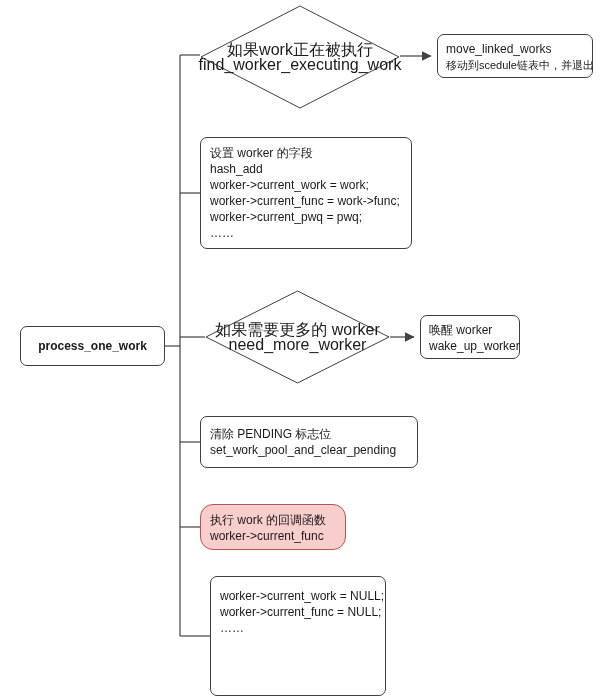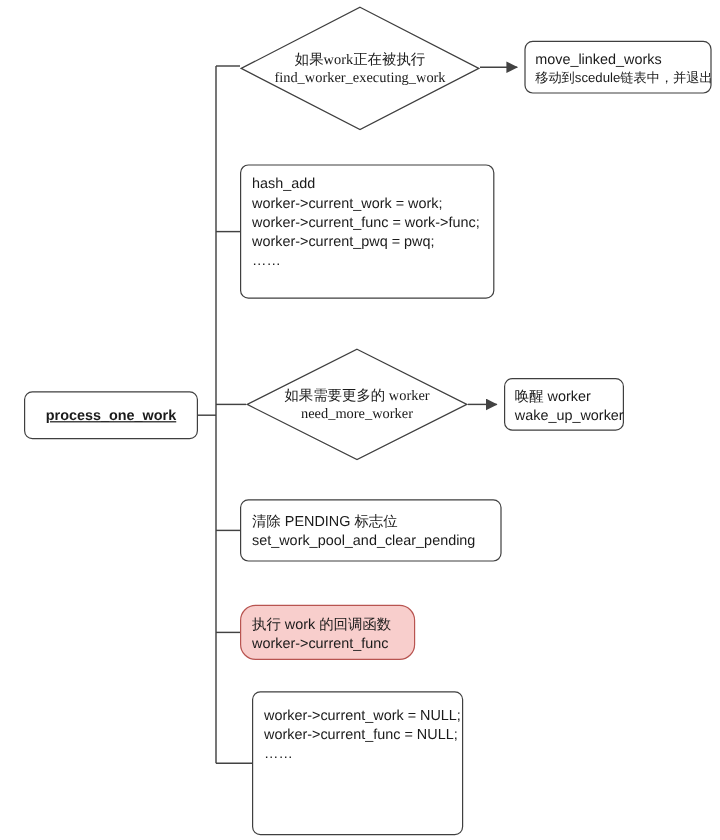--- a/index.html
+++ b/index.html
@@ -4,21 +4,21 @@
 <style>
   html,body{margin:0;padding:0;background:#ffffff;}
   .canvas{position:relative;width:600px;height:700px;background:#ffffff;
           font-family:"Liberation Sans","DejaVu Sans",sans-serif;color:#1a1a1a;overflow:hidden;}
   .wires{position:absolute;left:0;top:0;}
   .node{position:absolute;box-sizing:border-box;font-size:12px;line-height:16px;}
   .rect{background:#ffffff;border:1px solid #3f3f3f;border-radius:7px;padding:7px 9px;}
   .rect .line{white-space:nowrap;}
   .diamond{display:flex;flex-direction:column;align-items:center;justify-content:center;text-align:center;}
   .diamond svg{position:absolute;left:0;top:0;}
-  .diamond .line{position:relative;z-index:1;font-size:12px;line-height:15px;white-space:nowrap;font-family:Liberation Serif, serif;}
+  .diamond .line{position:relative;z-index:1;font-size:16px;line-height:15px;white-space:nowrap;}
   .root-box{display:flex;align-items:center;justify-content:center;font-weight:bold;padding:0;}
   .pink{background:#f8cecc;border-color:#b85450;border-radius:13px;}
   .cleanup{padding-top:11px;}
 </style>
 </head>
 <body>
 
 <div class="canvas">
 
   <svg class="wires" width="600" height="700">
@@ -50,41 +50,42 @@
     <div class="line">如果work正在被执行</div>
     <div class="line">find_worker_executing_work</div>
   </div>
 
   <div class="node rect" style="left:437px;top:34px;width:156px;height:44px;padding:6px 8px;">
     <div class="line">move_linked_works</div>
     <div class="line" style="font-size:11px;">移动到scedule链表中，并退出</div>
   </div>
 
   <div class="node rect" style="left:200px;top:137px;width:212px;height:112px;">
+    <div class="line">设置 worker 的字段</div>
     <div class="line">hash_add</div>
     <div class="line">worker-&gt;current_work = work;</div>
     <div class="line">worker-&gt;current_func = work-&gt;func;</div>
     <div class="line">worker-&gt;current_pwq = pwq;</div>
     <div class="line">……</div>
   </div>
 
   <div class="node diamond" style="left:205px;top:290px;width:185px;height:94px;">
     <svg width="185" height="94">
       <polygon points="92.5,1 184,47 92.5,93 1,47" fill="#ffffff" stroke="#3f3f3f" stroke-width="1"></polygon>
     </svg>
     <div class="line">如果需要更多的 worker</div>
     <div class="line">need_more_worker</div>
   </div>
 
   <div class="node rect" style="left:420px;top:315px;width:100px;height:44px;padding:6px 8px;">
     <div class="line">唤醒 worker</div>
     <div class="line">wake_up_worker</div>
   </div>
 
-  <div class="node rect root-box" style="left:20px;top:326px;width:145px;height:40px;text-decoration:underline;">
+  <div class="node rect root-box" style="left:20px;top:326px;width:145px;height:40px;">
     <div class="line">process_one_work</div>
   </div>
 
   <div class="node rect" style="left:200px;top:416px;width:218px;height:52px;padding:9px;">
     <div class="line">清除 PENDING 标志位</div>
     <div class="line">set_work_pool_and_clear_pending</div>
   </div>
 
   <div class="node rect pink" style="left:200px;top:504px;width:146px;height:46px;">
     <div class="line">执行 work 的回调函数</div>

